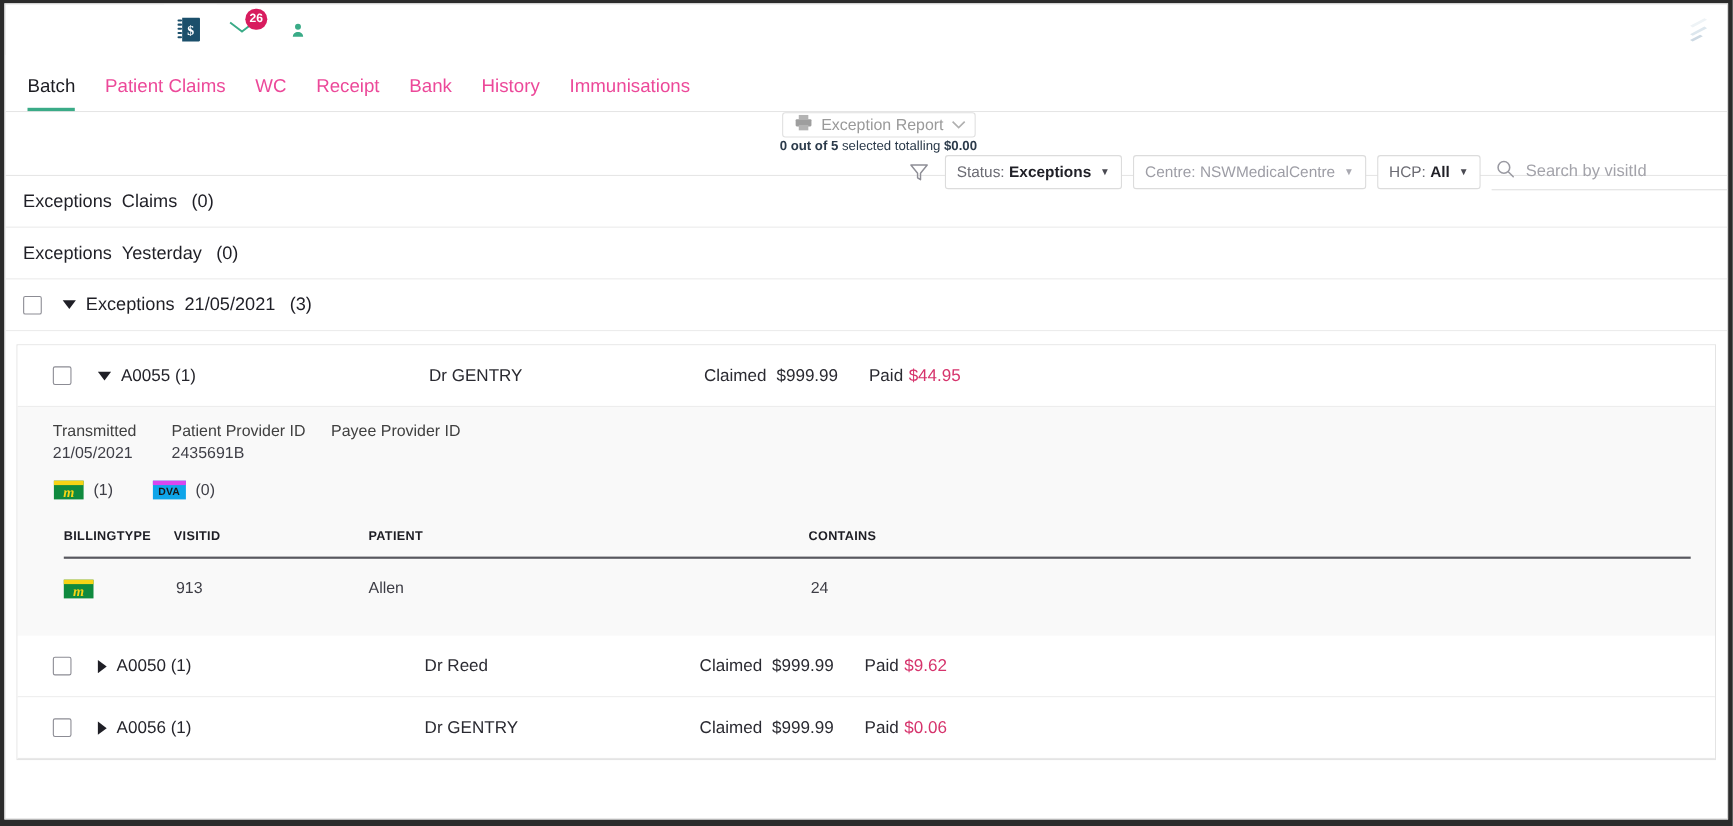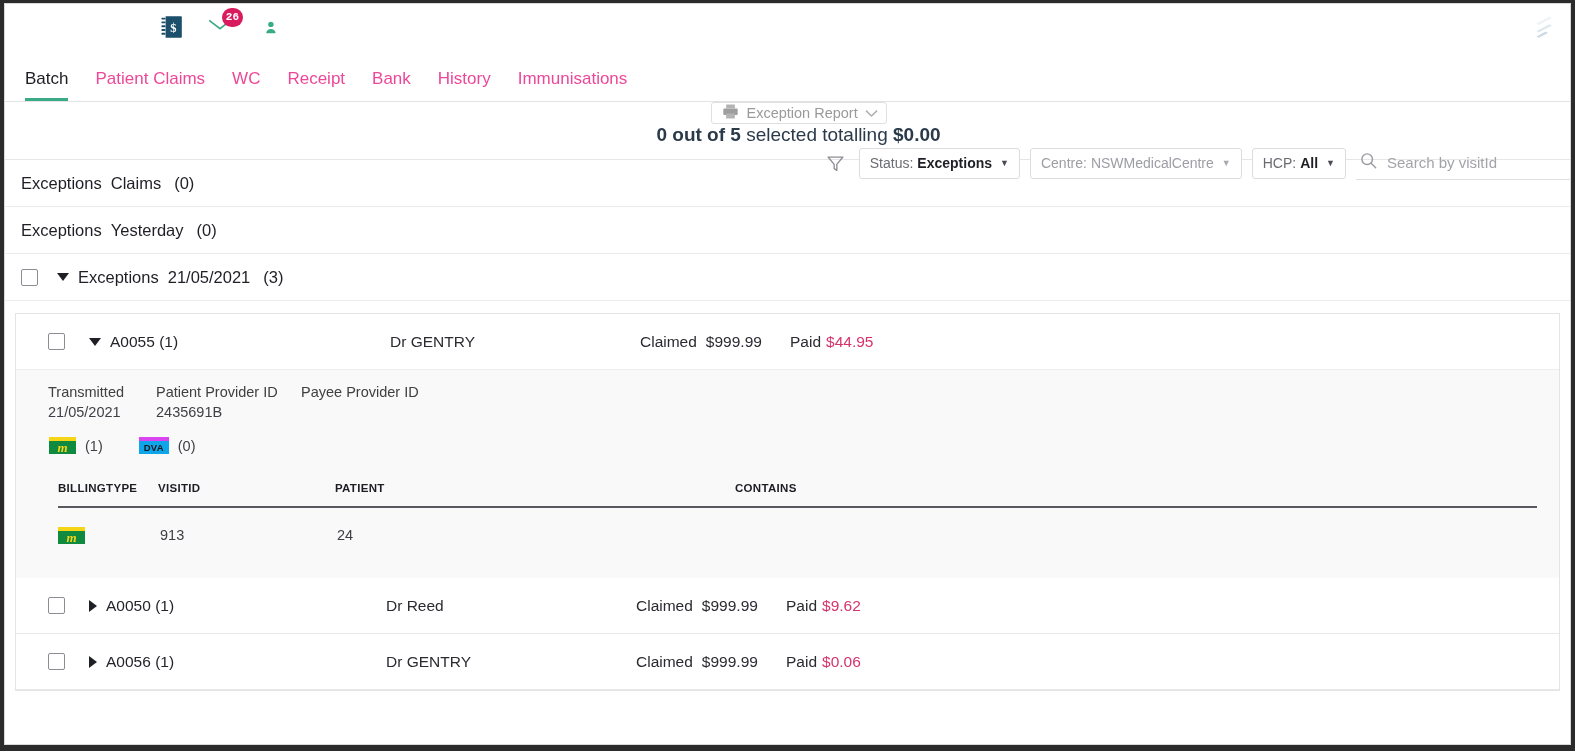--- a/index.html
+++ b/index.html
@@ -60,21 +60,20 @@
     min-width: 20px;
     height: 19px;
     padding: 0 4px;
     background: #d81b5e;
     color: #fff;
     border-radius: 10px;
     font-size: 11px;
     line-height: 19px;
     text-align: center;
     font-weight: 600;
-    font-family: Liberation Mono, monospace;
   }
   .brand-logo {
     position: absolute;
     right: 10px;
     top: 0;
     height: 46px;
     width: 40px;
     display: flex;
     align-items: center;
     justify-content: center;
@@ -129,21 +128,21 @@
     background: #fff;
   }
   .report-select .rs-label { flex: 1; padding-left: 8px; }
   .vsep {
     width: 1px;
     height: 26px;
     background: #dcdcdc;
     margin: 0 18px;
   }
   .sel-summary {
-    font-size: 19px;
+    font-size: 12px;
     color: #2b3a4a;
     white-space: nowrap;
   }
   .sel-summary b { font-weight: 700; }
 
   .toolbar-right {
     margin-left: auto;
     display: flex;
     align-items: center;
     height: 100%;
@@ -563,20 +562,21 @@
             <span class="col-bt">BILLINGTYPE</span>
             <span class="col-vid">VISITID</span>
             <span class="col-pat">PATIENT</span>
             <span class="col-con">CONTAINS</span>
           </div>
           <div class="tbl-row">
             <span class="col-bt">
               <span class="mc-badge">m</span>
             </span>
             <span class="col-vid">913</span>
+            <span class="col-pat">Allen</span>
             <span class="col-con">24</span>
           </div>
         </div>
 
       </div>
 
       <div class="claim-row plain">
         <span class="chk"></span>
         <span class="tri right"></span>
         <span class="c-id">A0050 (1)</span>

